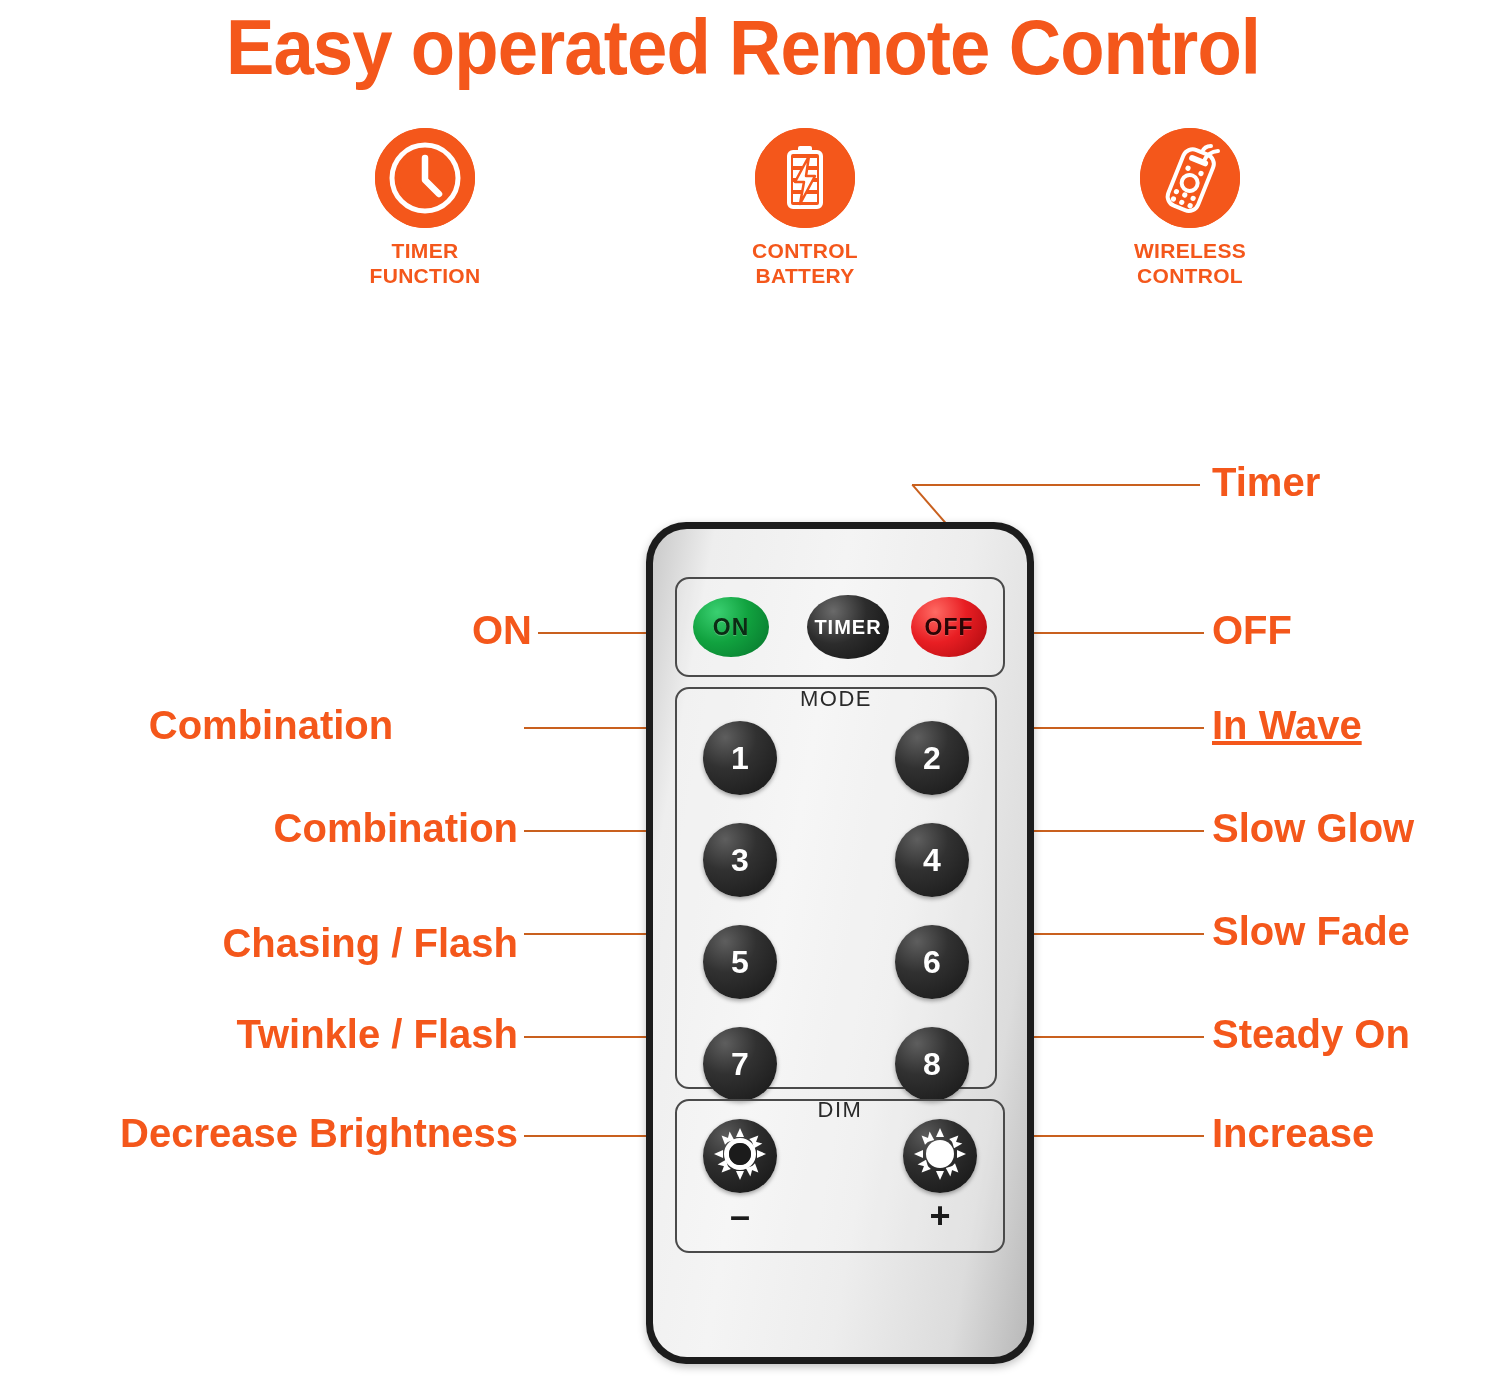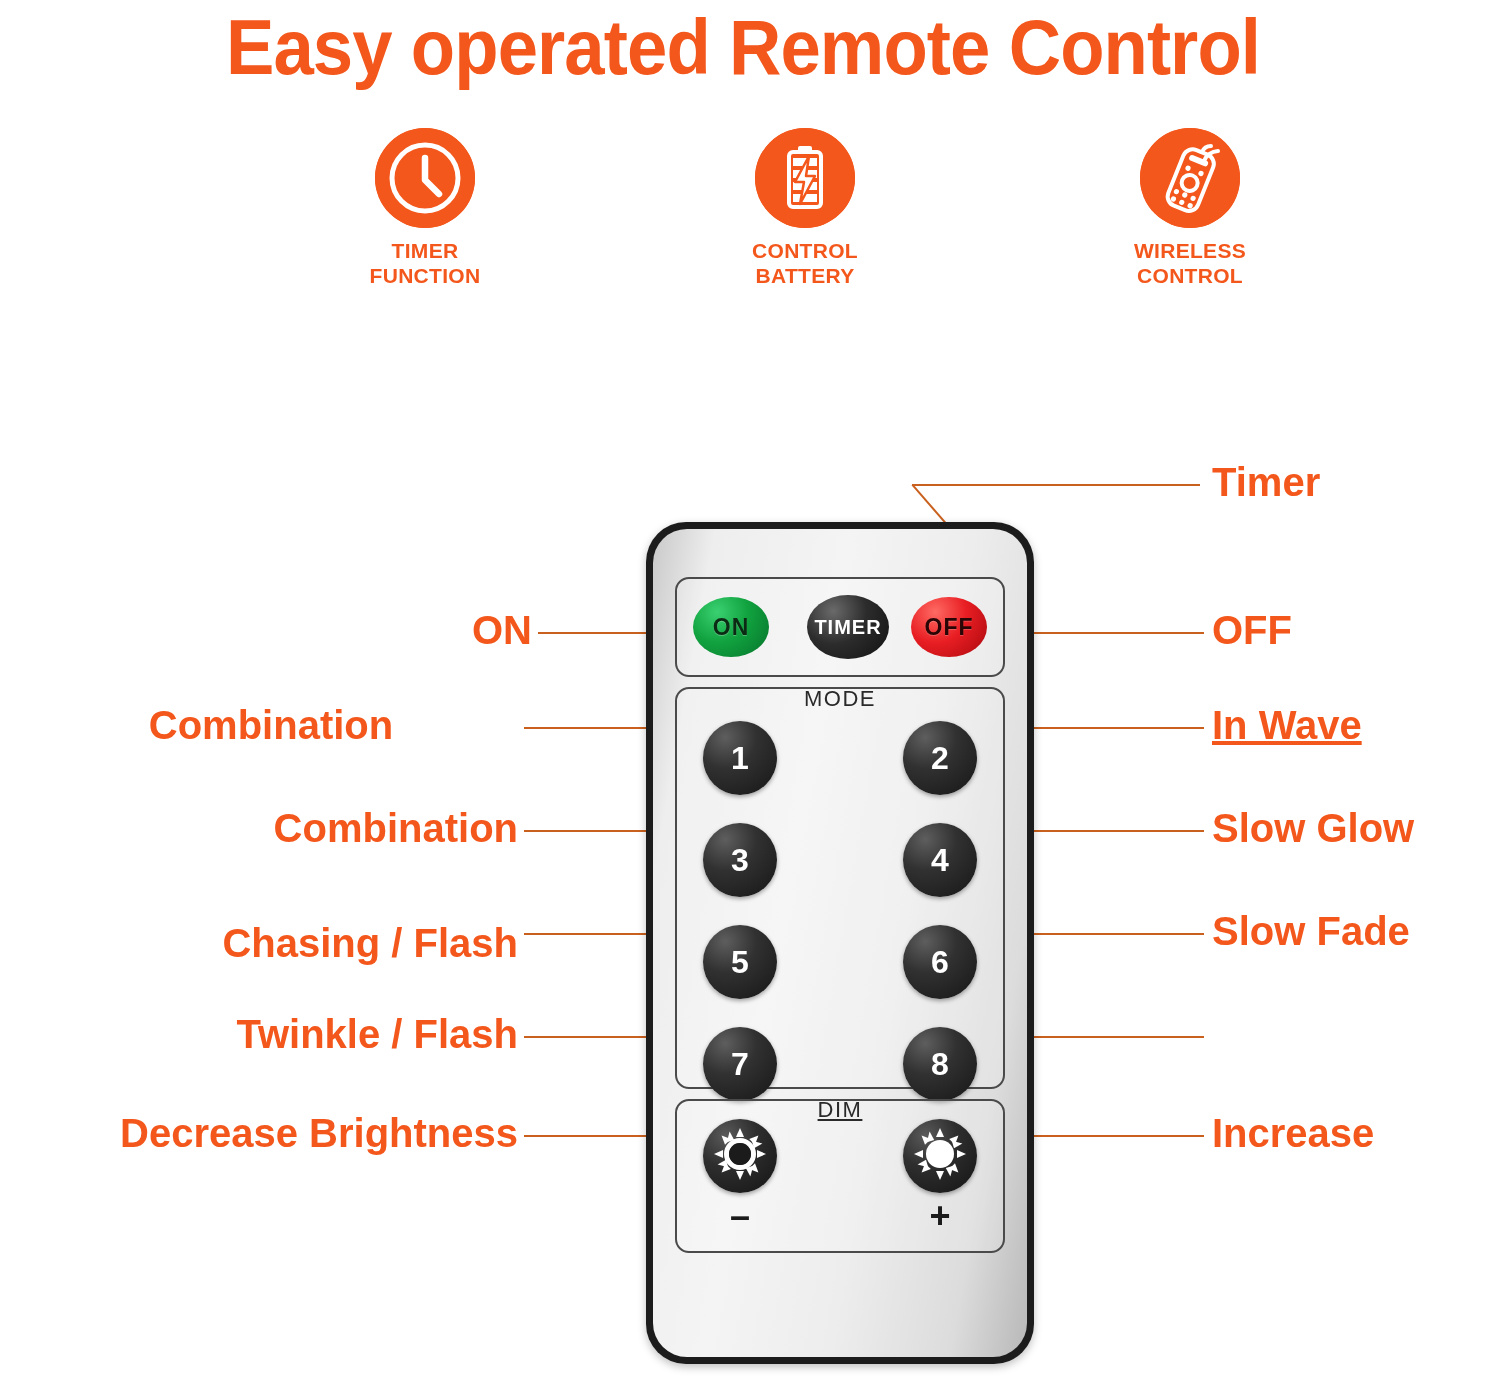--- a/index.html
+++ b/index.html
@@ -45,29 +45,29 @@
     position:absolute;left:7px;top:7px;right:7px;bottom:7px;
     border-radius:34px;
     background:
       linear-gradient(100deg,#c9c9c9 0%, #eeeeee 12%, #f4f4f4 38%, #ededed 62%, #dcdcdc 85%, #b8b8b8 100%);
   }
   .panel{
     position:absolute;border:2px solid #4a4a4a;border-radius:14px;
     background:rgba(255,255,255,0.18);
   }
   .panel-top{left:22px;top:48px;right:22px;height:96px;}
-  .panel-mode{left:22px;top:158px;right:22px;height:398px;}
+  .panel-mode{left:22px;top:158px;right:30px;height:398px;}
   .panel-dim{left:22px;top:570px;right:22px;height:150px;}
 
   .panel-title{
     position:absolute;left:0;right:0;text-align:center;
     font-size:22px;color:#2a2a2a;letter-spacing:1.5px;font-weight:500;
   }
   .mode-title{top:-3px;}
-  .dim-title{top:-4px;text-decoration:underline;}
+  .dim-title{top:-4px;}
 
   
   .btn{
     position:absolute;border-radius:50%;
     display:flex;align-items:center;justify-content:center;
     font-weight:bold;user-select:none;
   }
   .btn-top{width:76px;height:60px;border-radius:50%;font-size:23px;letter-spacing:1px;}
   .btn-on{
     left:16px;top:18px;
@@ -206,20 +206,21 @@
   <div class="callout left" style="left:0;width:518px;top:806px;">Combination</div>
   <div class="callout left" style="left:0;width:518px;top:909px;margin-top:12px;">Chasing / Flash</div>
   <div class="callout left" style="left:0;width:518px;top:1012px;">Twinkle / Flash</div>
   <div class="callout left" style="left:0;width:518px;top:1111px;">Decrease Brightness</div>
 
   <div class="callout right" style="left:1212px;top:460px;">Timer</div>
   <div class="callout right" style="left:1212px;top:608px;">OFF</div>
   <div class="callout right" style="left:1212px;top:703px;text-decoration:underline;">In Wave</div>
   <div class="callout right" style="left:1212px;top:806px;text-align:right;">Slow Glow</div>
   <div class="callout right" style="left:1212px;top:909px;">Slow Fade</div>
+  <div class="callout right" style="left:1212px;top:1012px;">Steady On</div>
   <div class="callout right" style="left:1212px;top:1111px;">Increase</div>
 
   <div class="remote">
     <div class="remote-face">
 
       <div class="panel panel-top">
         <div class="btn btn-top btn-on">ON</div>
         <div class="btn btn-top btn-timer">TIMER</div>
         <div class="btn btn-top btn-off">OFF</div>
       </div>

